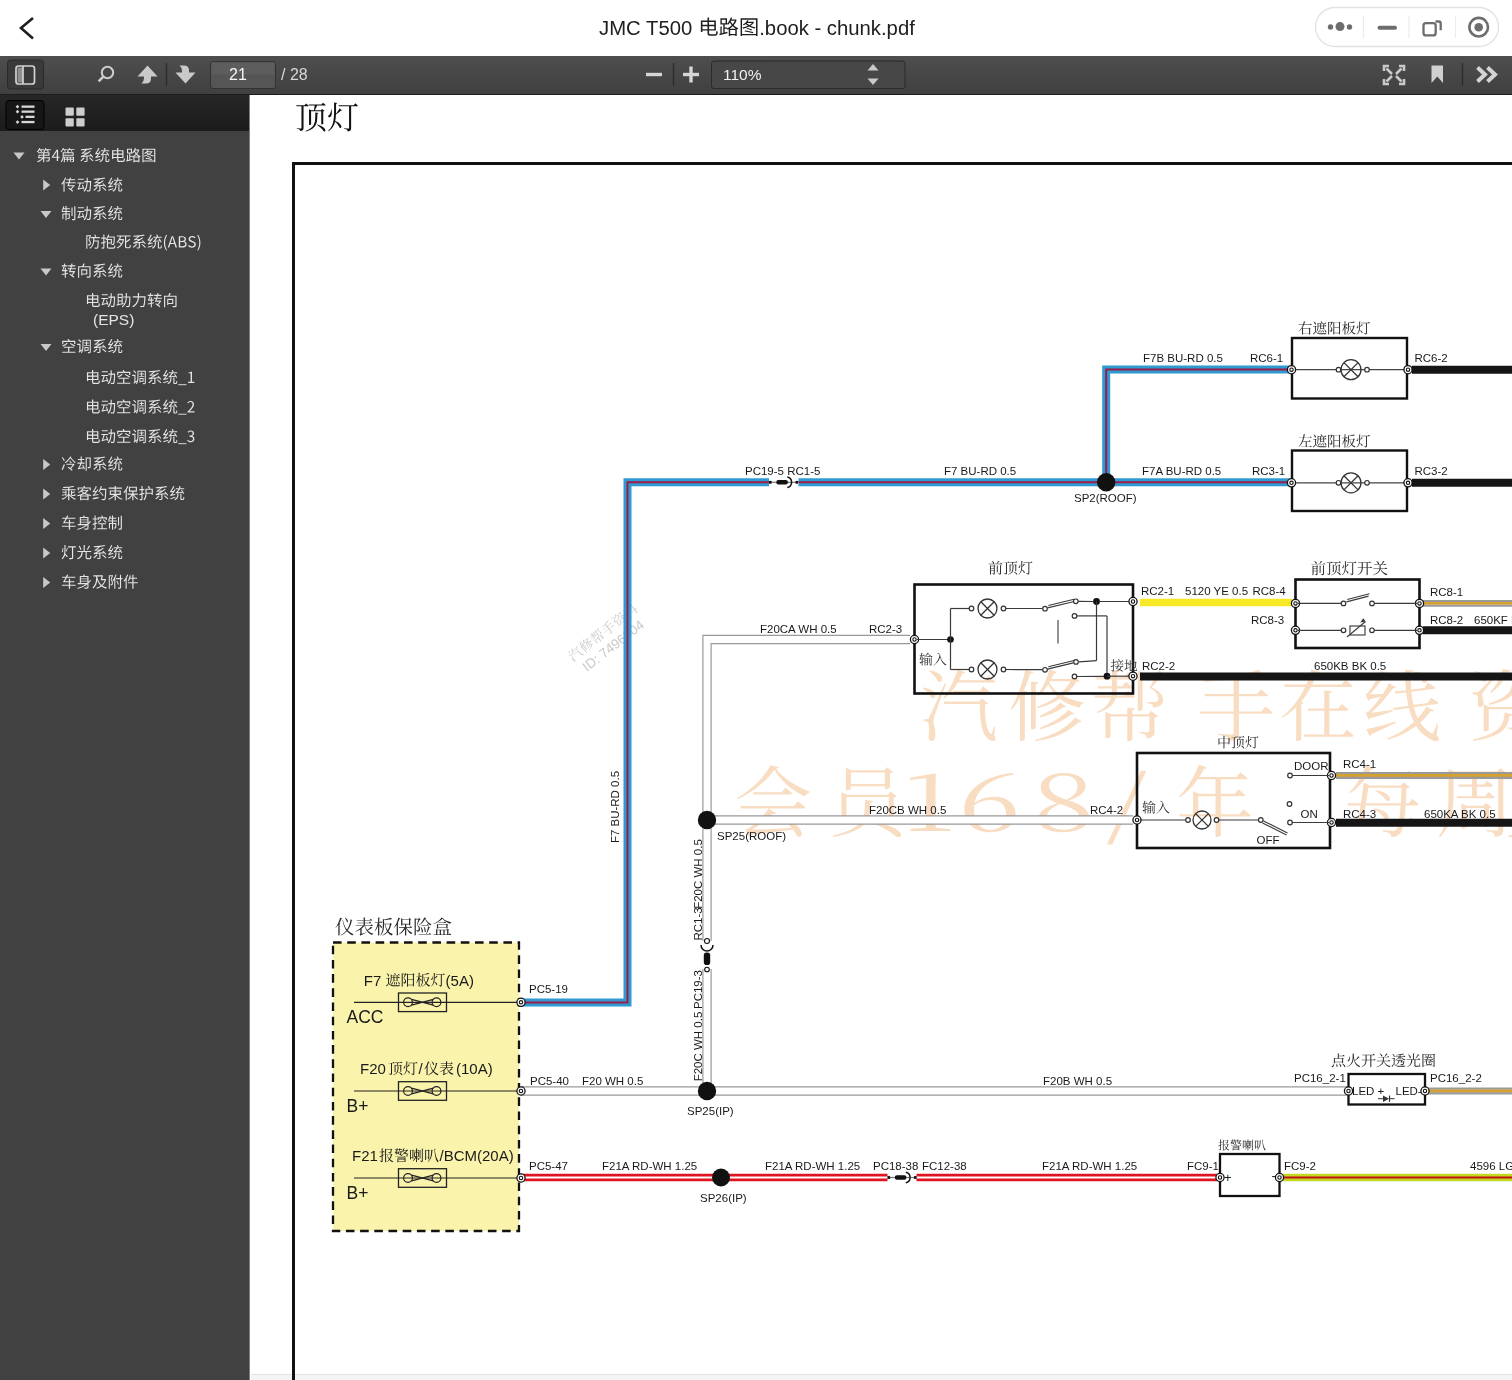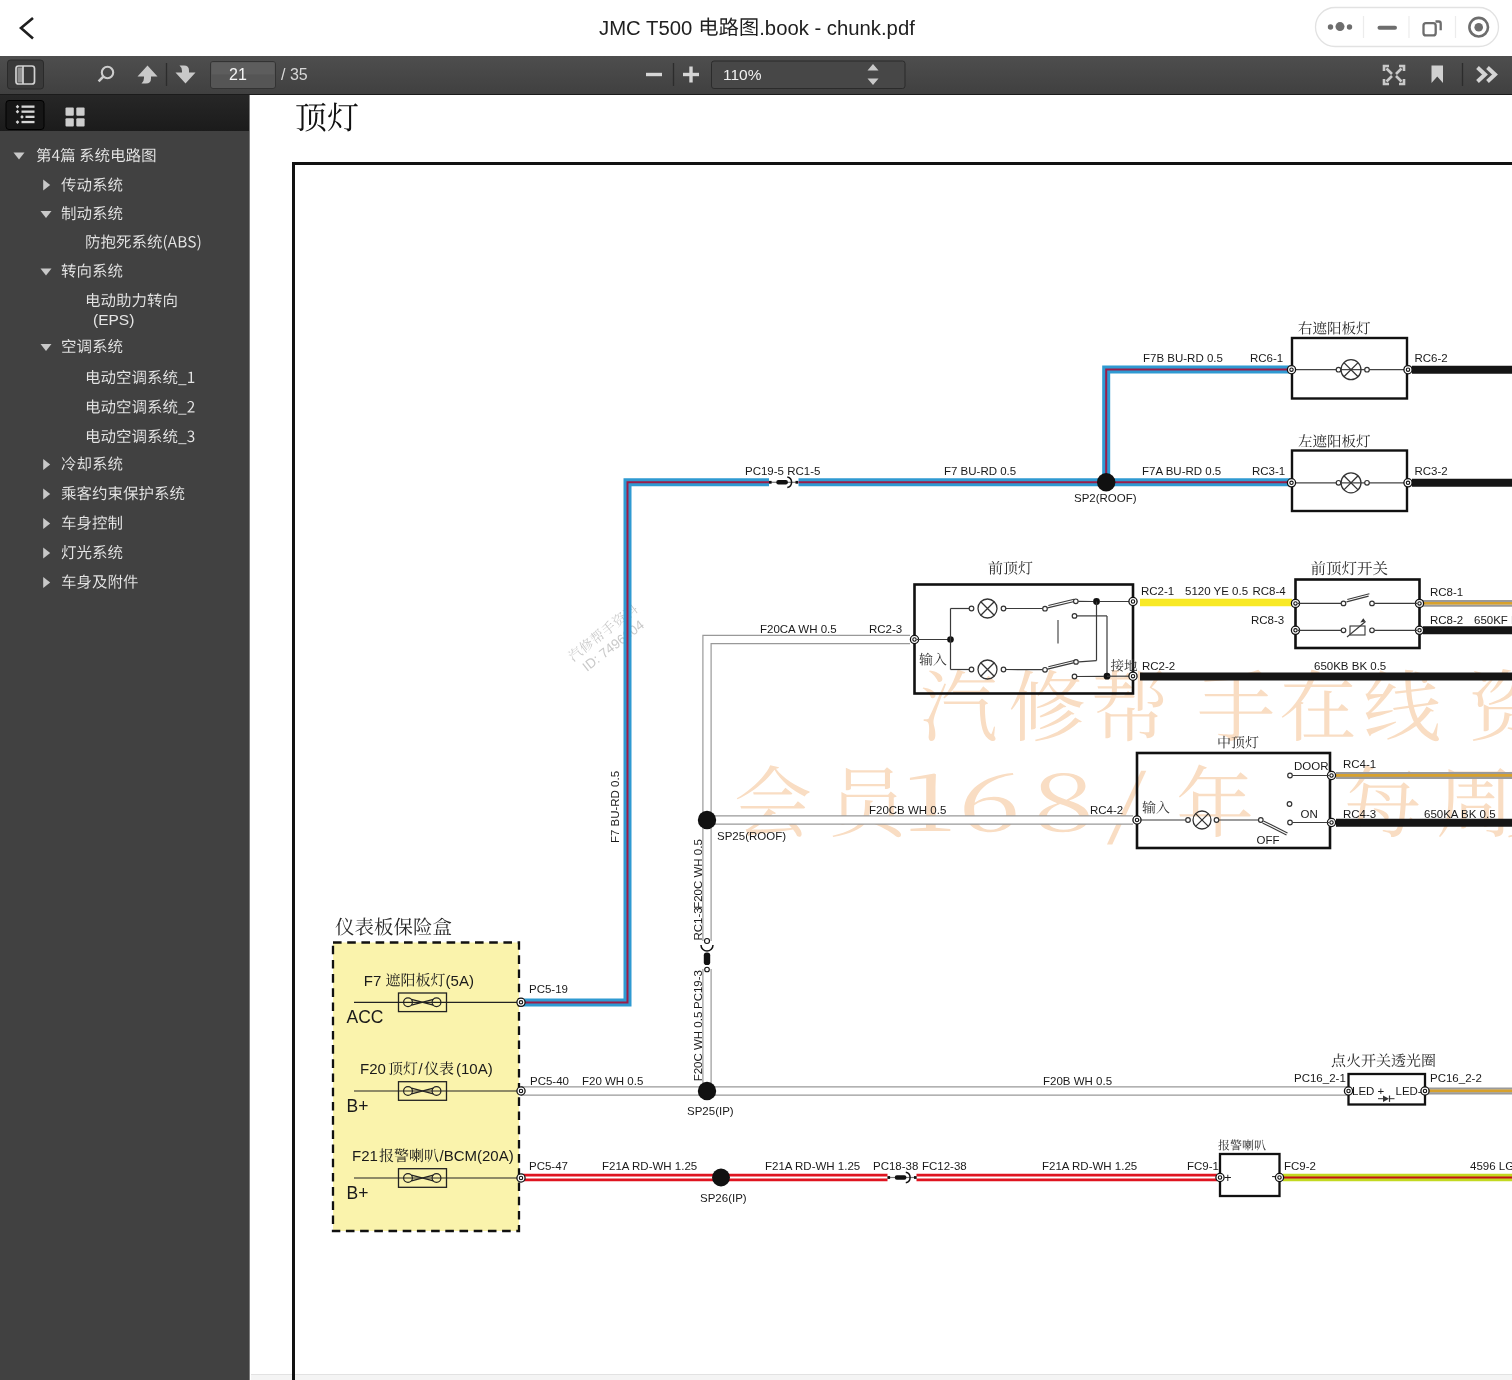--- a/index.html
+++ b/index.html
@@ -46,21 +46,21 @@
     <line x1="691" y1="10.5" x2="691" y2="26.5" stroke="#d6d6d6" stroke-width="3.4"></line>
     <rect x="711.5" y="5" width="193.5" height="27.5" rx="2.5" fill="#474747" stroke="#2b2b2b"></rect>
     <path d="M867.5,14.5 h11 l-5.5,-6.5 z M867.5,22.5 h11 l-5.5,6.5 z" fill="#c9c9c9"></path>
     <path d="M1389,10 l-5,0 0,5 M1399,10 l5,0 0,5 M1384,23 l0,5 5,0 M1404,23 l0,5 -5,0" stroke="#c9c9c9" stroke-width="2.6" fill="none"></path>
     <path d="M1386.5,12.5 l5.5,5.5 M1401.5,12.5 l-5.5,5.5 M1386.5,25.5 l5.5,-5.5 M1401.5,25.5 l-5.5,-5.5" stroke="#c9c9c9" stroke-width="2.6"></path>
     <path d="M1431.5,9.5 h11.5 v17.5 l-5.75,-6.5 l-5.75,6.5 z" fill="#d0d0d0"></path>
     <line x1="1462.5" y1="7" x2="1462.5" y2="30" stroke="#2c2c2c" stroke-width="1.3"></line>
     <path d="M1477.5,11.5 l7.5,7 l-7.5,7 M1487.5,11.5 l7.5,7 l-7.5,7" stroke="#d4d4d4" stroke-width="4" fill="none"></path>
   </svg>
   <div style="position:absolute;left:210px;top:5px;width:56px;height:28px;line-height:28px;text-align:center;color:#f5f5f5;font-size:16px">21</div>
-  <div style="position:absolute;left:281px;top:5px;width:60px;height:28px;line-height:28px;color:#d8d8d8;font-size:16px">/ 35</div>
+  <div style="position:absolute;left:281px;top:5px;width:60px;height:28px;line-height:28px;color:#d8d8d8;font-size:16px">/ 28</div>
   <div style="position:absolute;left:723px;top:5px;width:80px;height:36px;line-height:28px;color:#f0f0f0;font-size:15.5px">110%</div>
 </div>
 <div id="page"></div>
 <div id="pagebot"></div>
 <div id="sidebar">
   <div id="sbtop"></div>
   <svg width="250" height="60" style="position:absolute;left:0;top:0">
     <rect x="6" y="5.5" width="38" height="29" rx="3" fill="#161616" stroke="#000"></rect>
     <rect x="21.5" y="10.5" width="13" height="2.3" fill="#d6d6d6"></rect>
     <rect x="21.5" y="15.5" width="13" height="2.3" fill="#d6d6d6"></rect>

